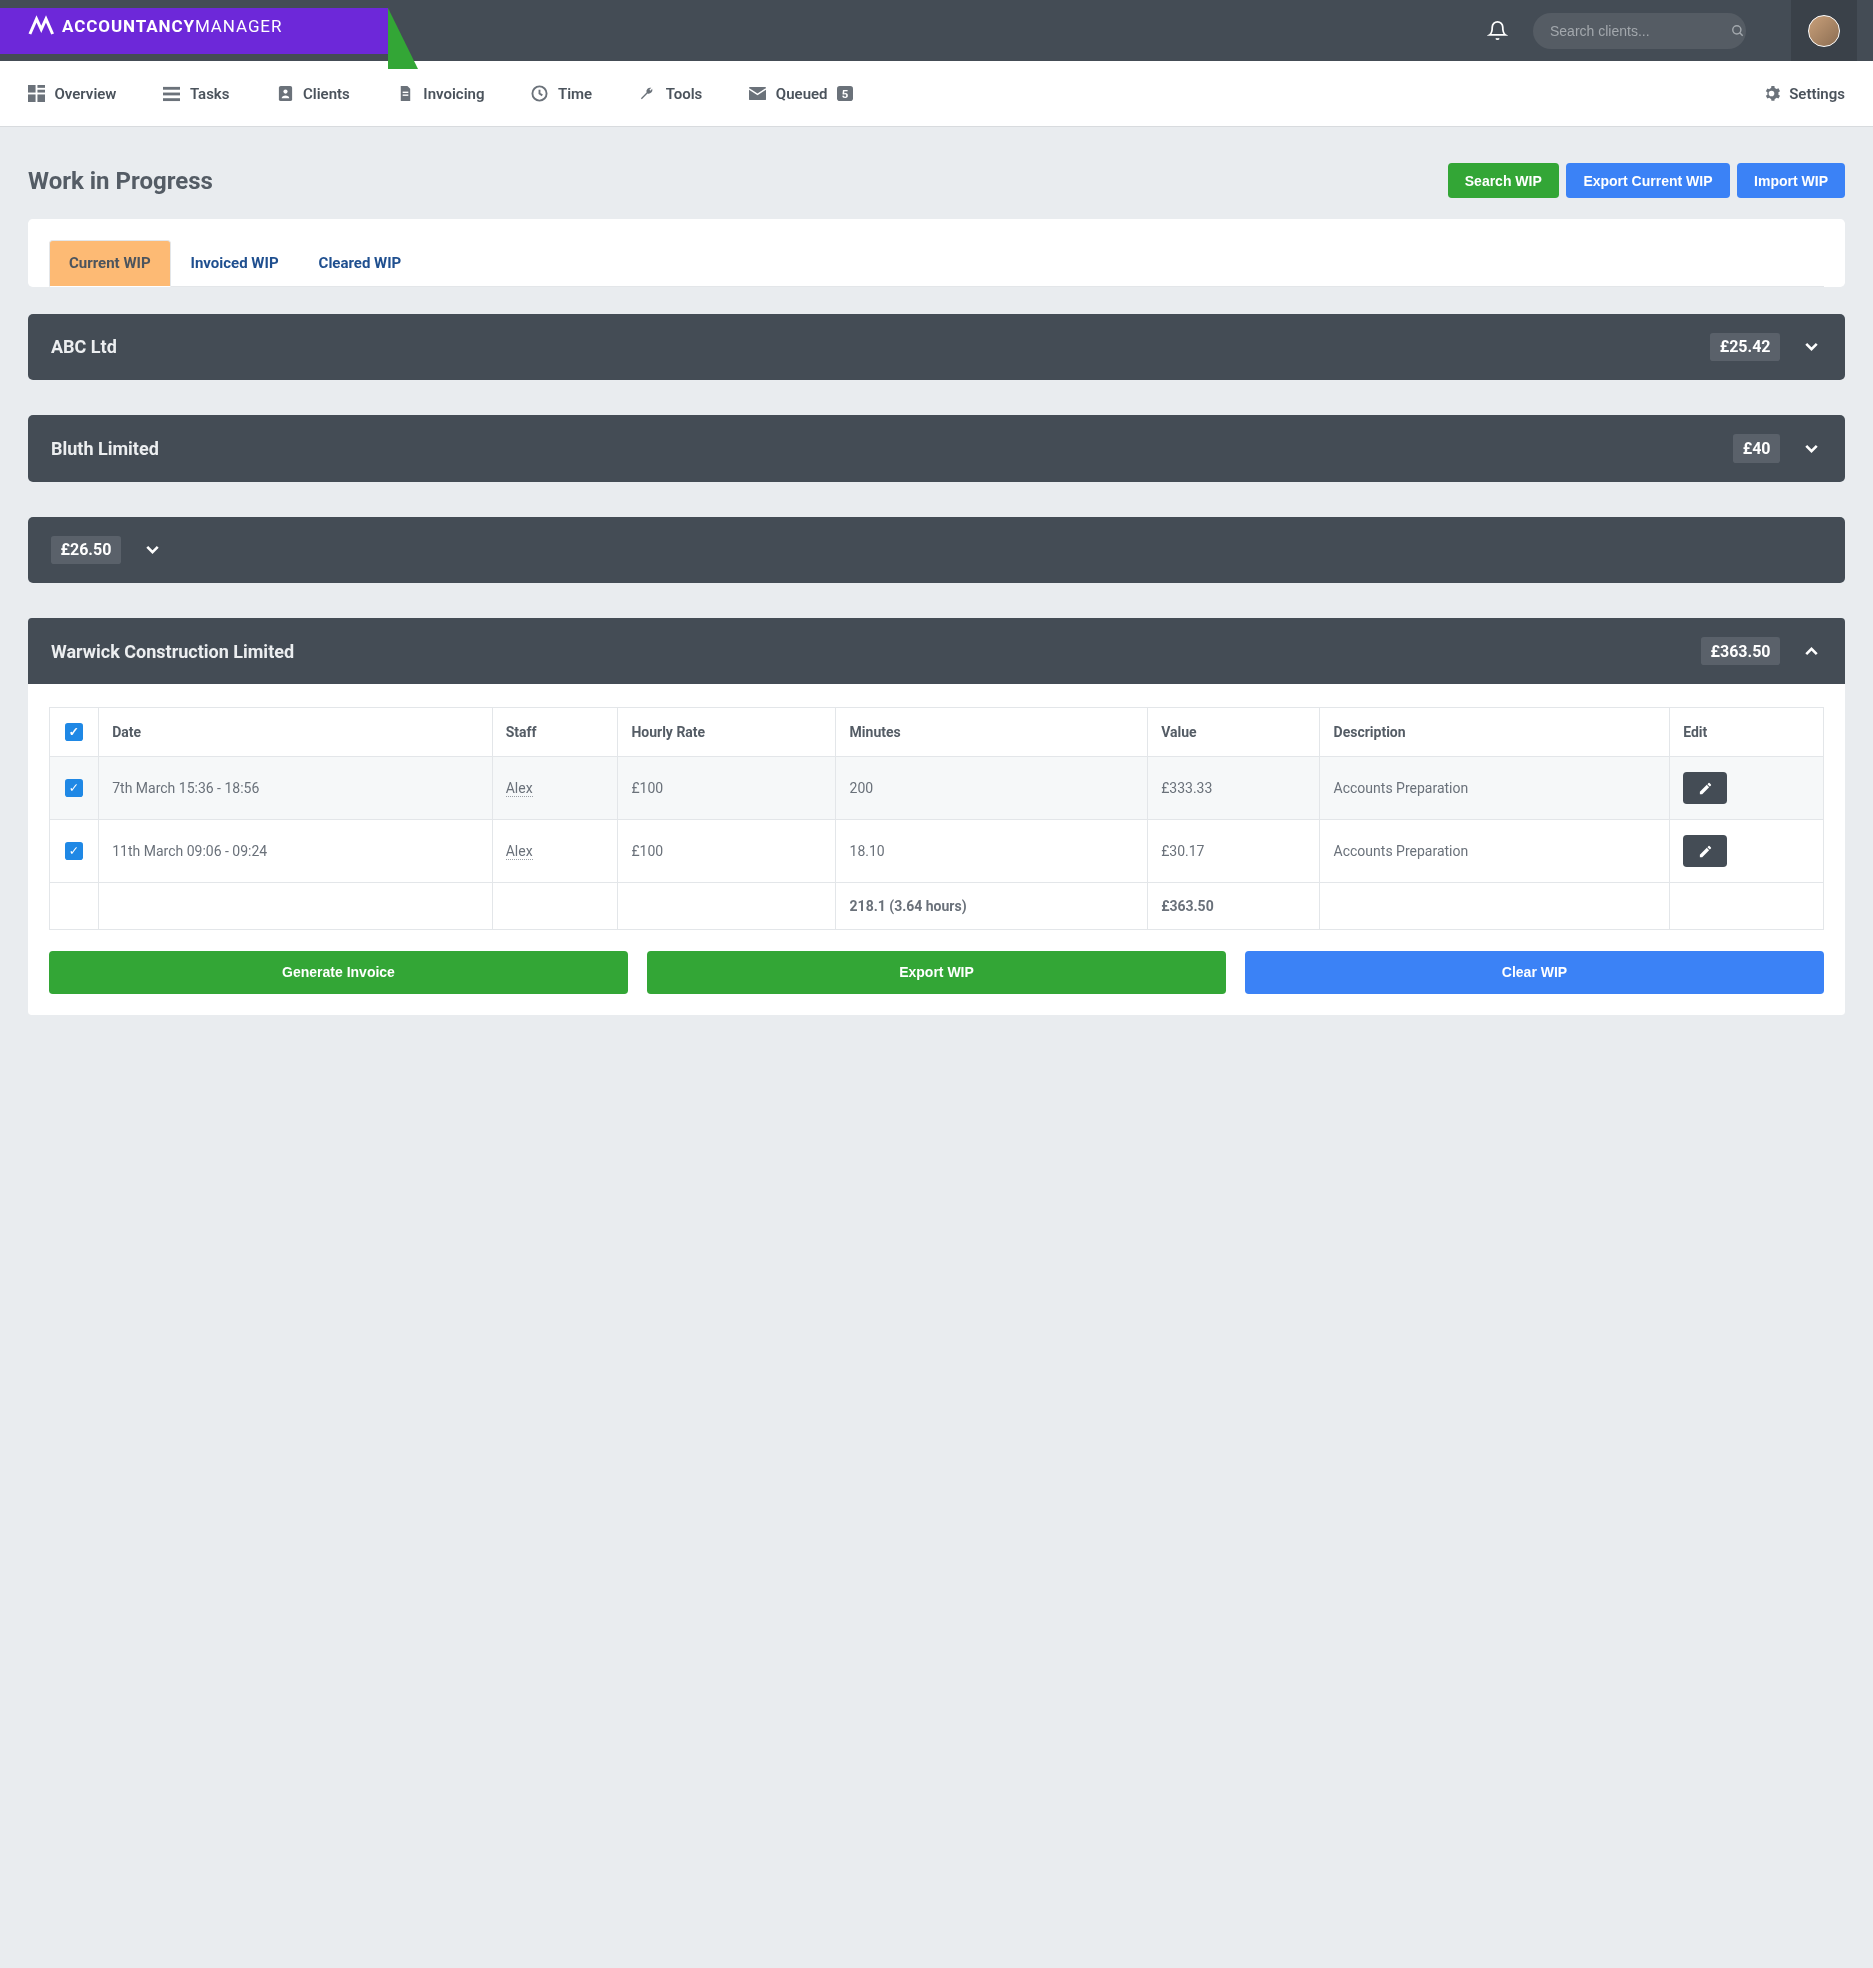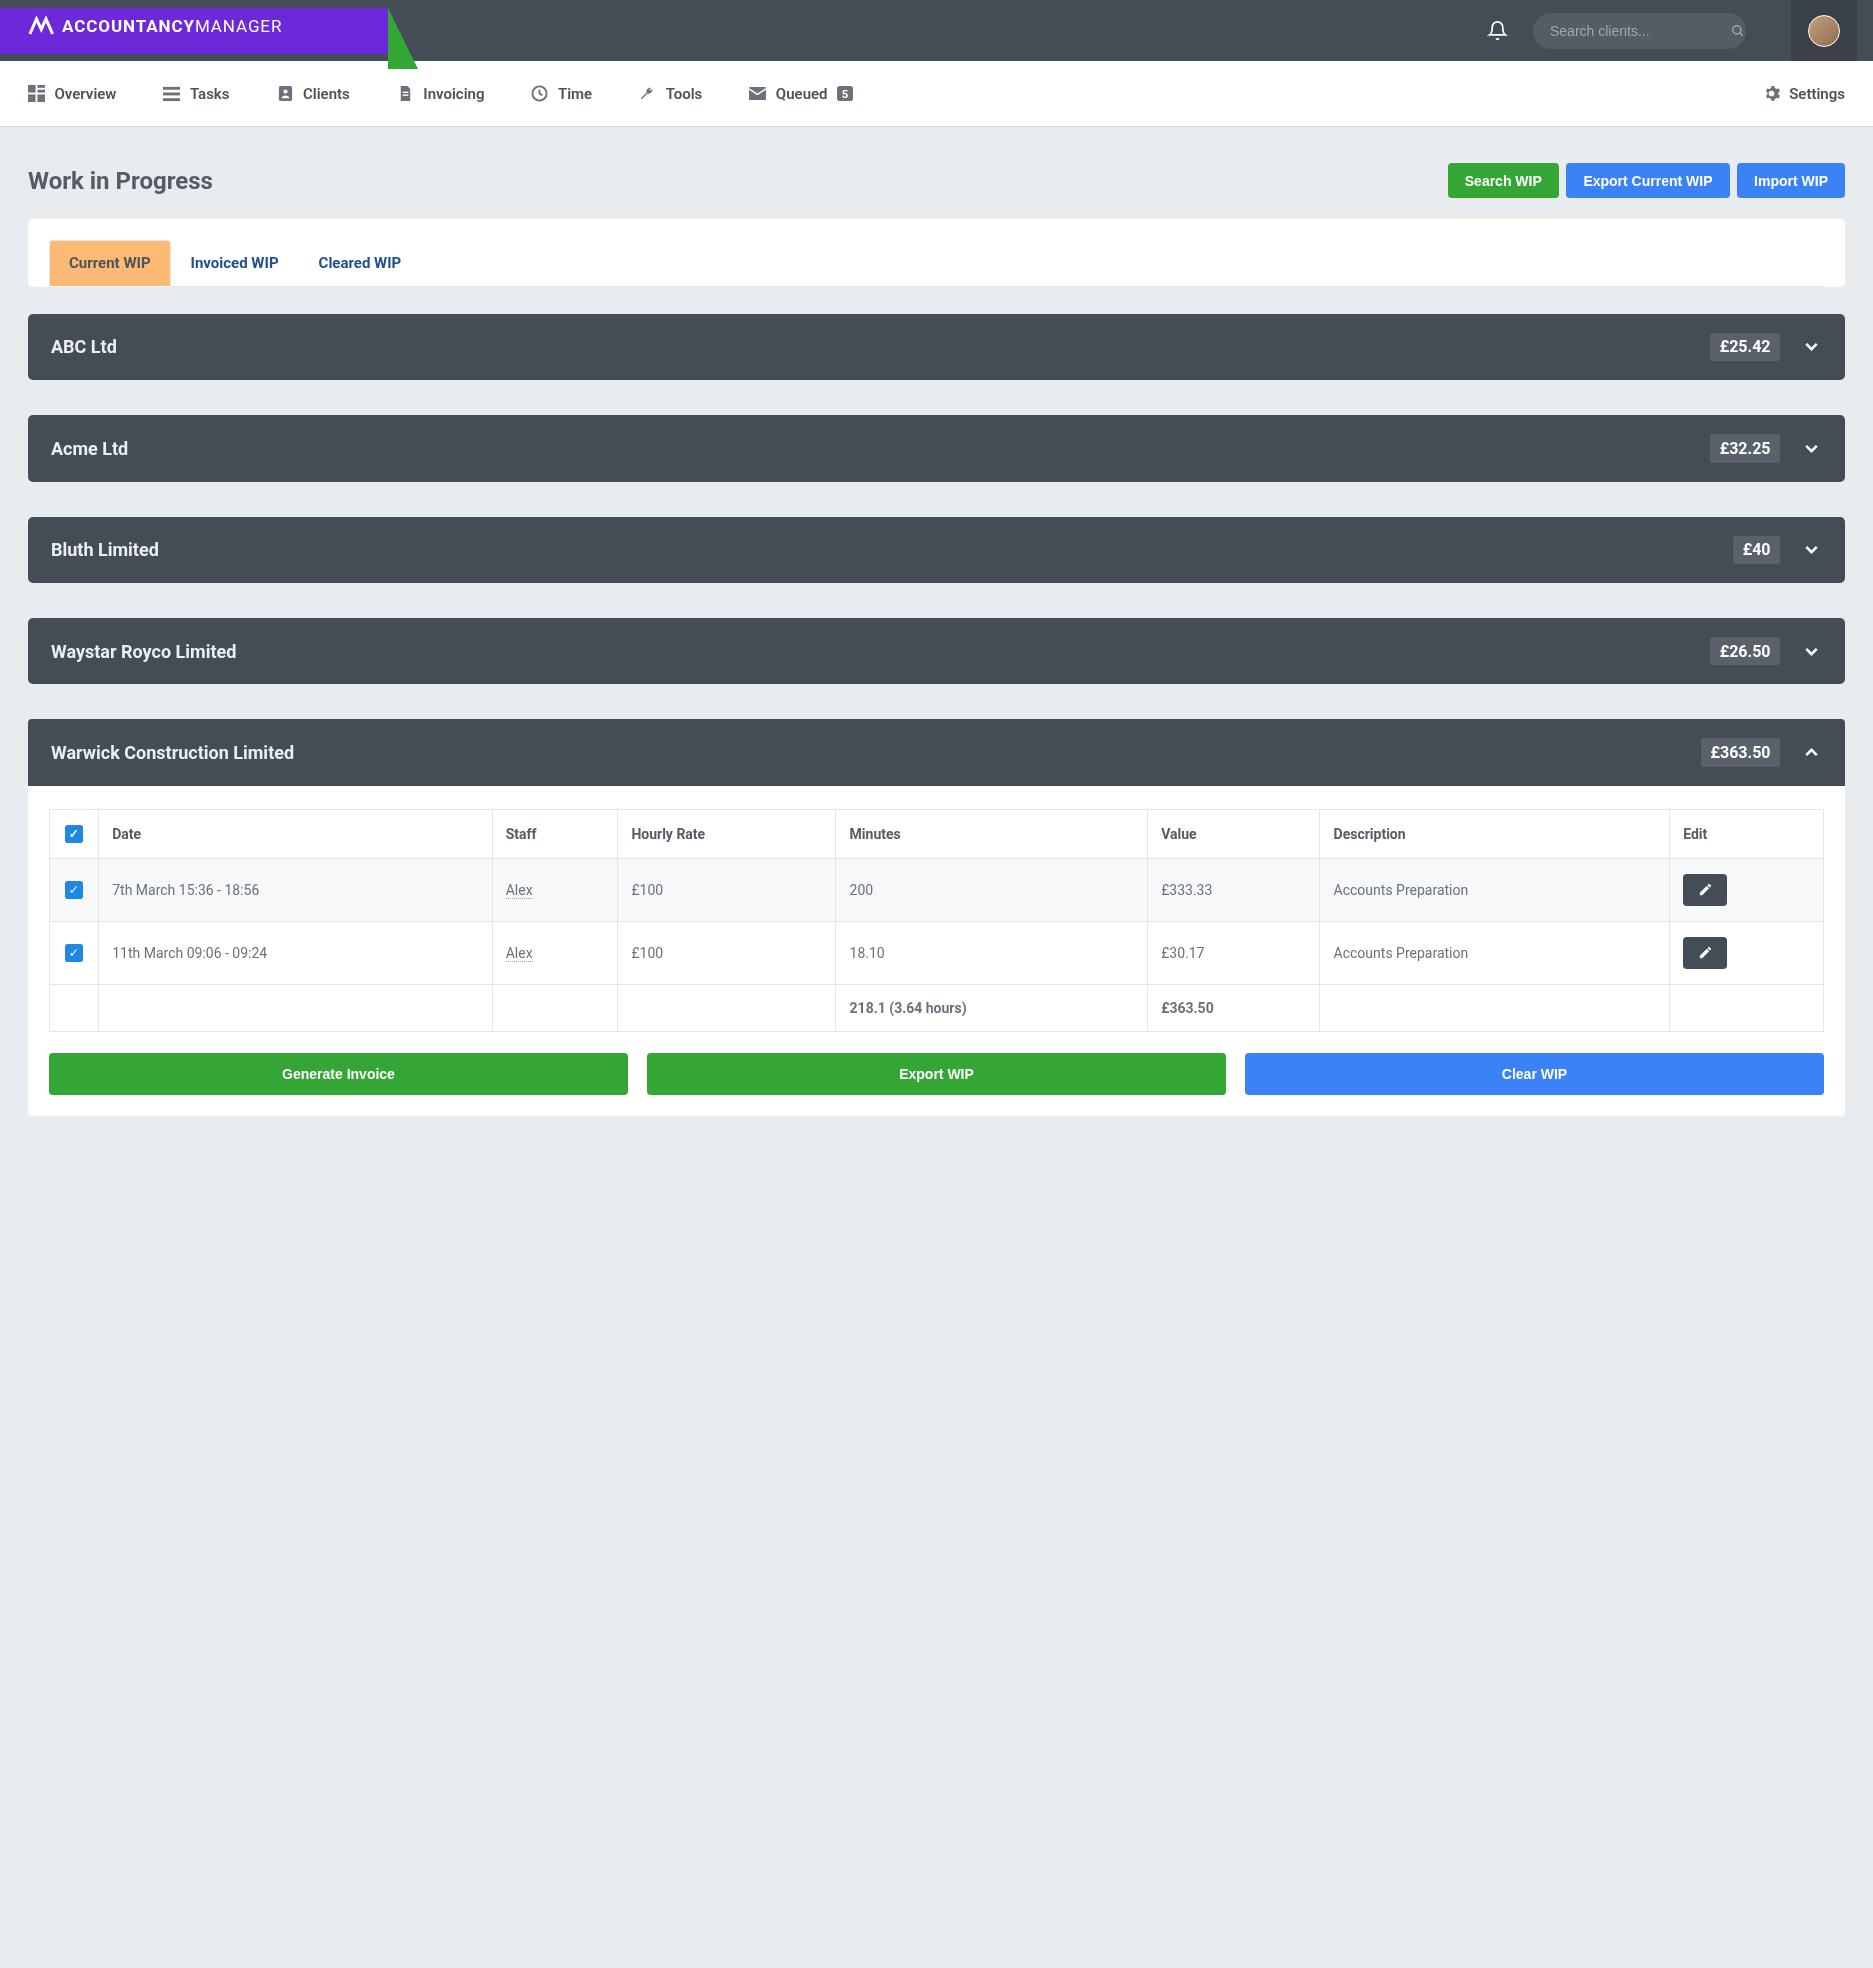--- a/index.html
+++ b/index.html
@@ -205,39 +205,29 @@
   <div class="acc-row">
     <div class="acc-title">ABC Ltd</div>
     <div class="acc-amount">£25.42</div>
     <span class="acc-chevron">
         <svg width="21" height="21" viewBox="0 0 24 24" fill="none" stroke="#fff" stroke-width="3">
           <path d="M6 9l6 6 6-6"></path>
         </svg>
       </span>
   </div>
   <div class="acc-row">
-    <div class="acc-title">Acme Ltd</div>
-    <div class="acc-amount">£32.25</div>
-    <span class="acc-chevron">
-        <svg width="21" height="21" viewBox="0 0 24 24" fill="none" stroke="#fff" stroke-width="3">
-          <path d="M6 9l6 6 6-6"></path>
-        </svg>
-      </span>
-  </div>
-  <div class="acc-row">
     <div class="acc-title">Bluth Limited</div>
     <div class="acc-amount">£40</div>
     <span class="acc-chevron">
         <svg width="21" height="21" viewBox="0 0 24 24" fill="none" stroke="#fff" stroke-width="3">
           <path d="M6 9l6 6 6-6"></path>
         </svg>
       </span>
   </div>
   <div class="acc-row">
-    <div class="acc-title">Waystar Royco Limited</div>
     <div class="acc-amount">£26.50</div>
     <span class="acc-chevron">
         <svg width="21" height="21" viewBox="0 0 24 24" fill="none" stroke="#fff" stroke-width="3">
           <path d="M6 9l6 6 6-6"></path>
         </svg>
       </span>
   </div>
 
   <div class="acc-row" style="margin-bottom:0;border-radius:3.8px 3.8px 0 0;">
     <div class="acc-title">Warwick Construction Limited</div>

